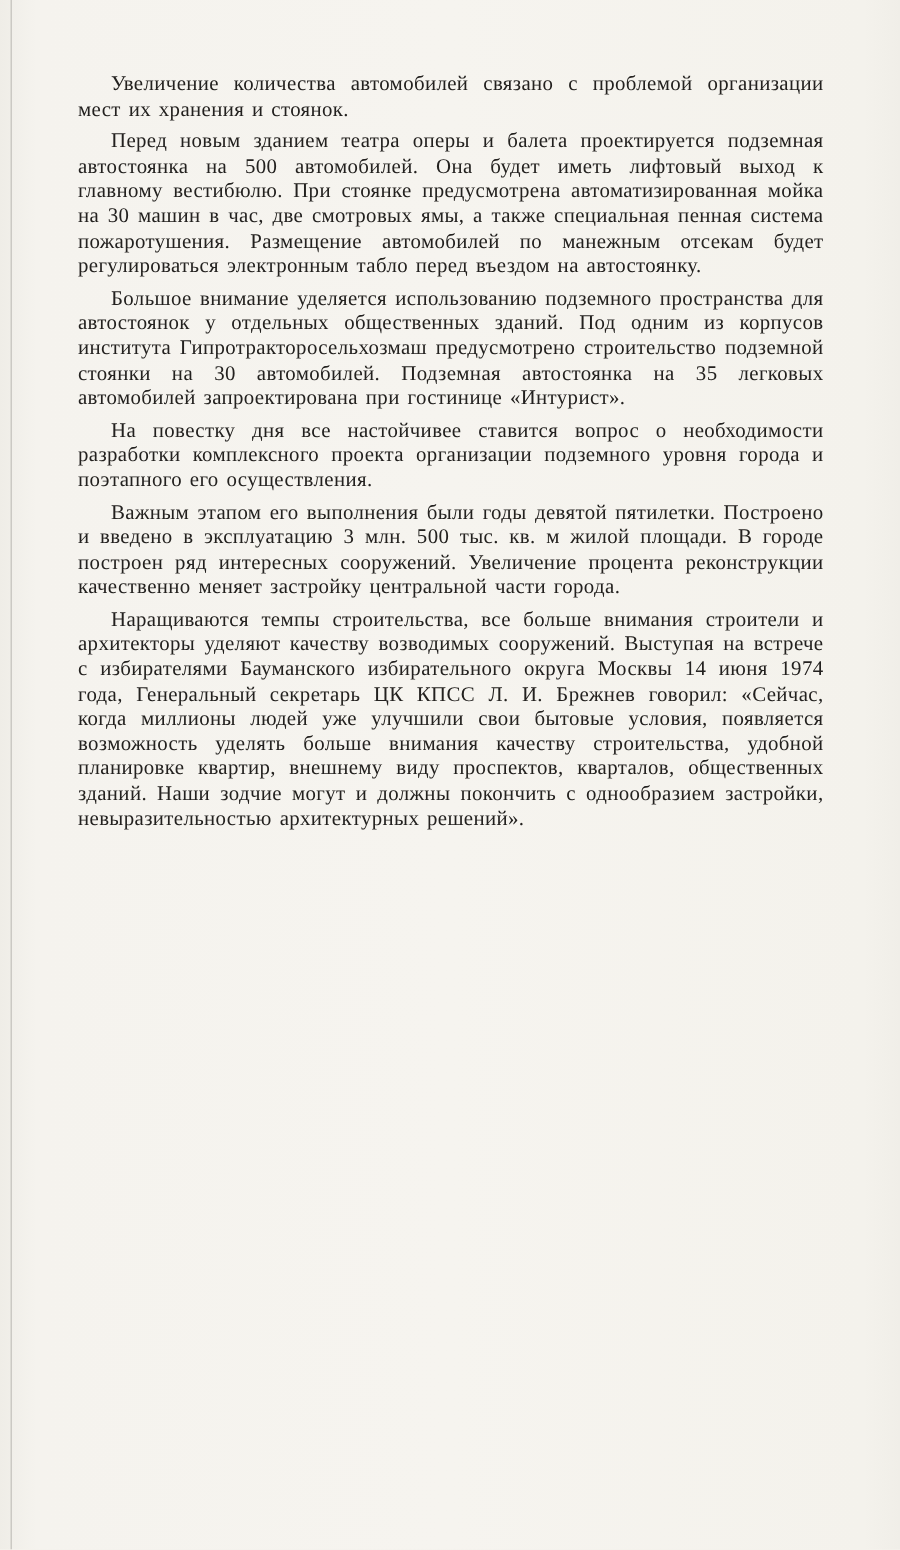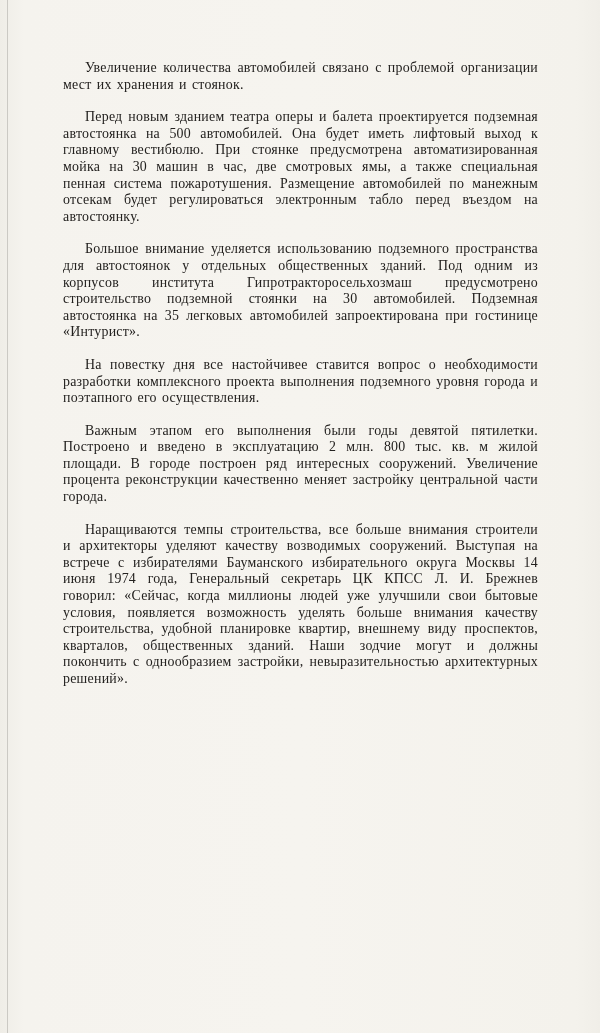--- a/index.html
+++ b/index.html
@@ -23,38 +23,38 @@
   }
   .scan-edge {
     position: absolute;
     left: 7px;
     top: 0;
     bottom: 0;
     width: 1px;
     background: rgba(90, 88, 82, 0.25);
   }
   .text-block p {
-    margin: 16px;
+    margin: 5px;
     padding: 0;
     font-size: 13.9px;
     line-height: 16.6px;
     color: #23211f;
     text-align: justify;
     text-indent: 22px;
     letter-spacing: 0.25px;
     word-spacing: 1.5px;
     text-rendering: optimizeLegibility;
   }
 </style>
 </head>
 <body>
 
 <div class="page">
   <div class="scan-edge"></div>
   <div class="text-block">
     <p>Увеличение количества автомобилей связано с проблемой организации мест их хранения и стоянок.</p>
     <p>Перед новым зданием театра оперы и балета проектируется подземная автостоянка на 500 автомобилей. Она будет иметь лифтовый выход к главному вестибюлю. При стоянке предусмотрена автоматизированная мойка на 30 машин в час, две смотровых ямы, а также специальная пенная система пожаротушения. Размещение автомобилей по манежным отсекам будет регулироваться электронным табло перед въездом на автостоянку.</p>
     <p>Большое внимание уделяется использованию подземного пространства для автостоянок у отдельных общественных зданий. Под одним из корпусов института Гипротракторосельхозмаш предусмотрено строительство подземной стоянки на 30 автомобилей. Подземная автостоянка на 35 легковых автомобилей запроектирована при гостинице «Интурист».</p>
-    <p>На повестку дня все настойчивее ставится вопрос о необходимости разработки комплексного проекта выполнения подземного уровня города и поэтапного его осуществления.</p>
-    <p>Важным этапом его выполнения были годы девятой пятилетки. Построено и введено в эксплуатацию 2 млн. 800 тыс. кв. м жилой площади. В городе построен ряд интересных сооружений. Увеличение процента реконструкции качественно меняет застройку центральной части города.</p>
+    <p>На повестку дня все настойчивее ставится вопрос о необходимости разработки комплексного проекта организации подземного уровня города и поэтапного его осуществления.</p>
+    <p>Важным этапом его выполнения были годы девятой пятилетки. Построено и введено в эксплуатацию 3 млн. 500 тыс. кв. м жилой площади. В городе построен ряд интересных сооружений. Увеличение процента реконструкции качественно меняет застройку центральной части города.</p>
     <p>Наращиваются темпы строительства, все больше внимания строители и архитекторы уделяют качеству возводимых сооружений. Выступая на встрече с избирателями Бауманского избирательного округа Москвы 14 июня 1974 года, Генеральный секретарь ЦК КПСС Л. И. Брежнев говорил: «Сейчас, когда миллионы людей уже улучшили свои бытовые условия, появляется возможность уделять больше внимания качеству строительства, удобной планировке квартир, внешнему виду проспектов, кварталов, общественных зданий. Наши зодчие могут и должны покончить с однообразием застройки, невыразительностью архитектурных решений».</p>
   </div>
 </div>
 
 </body></html>

